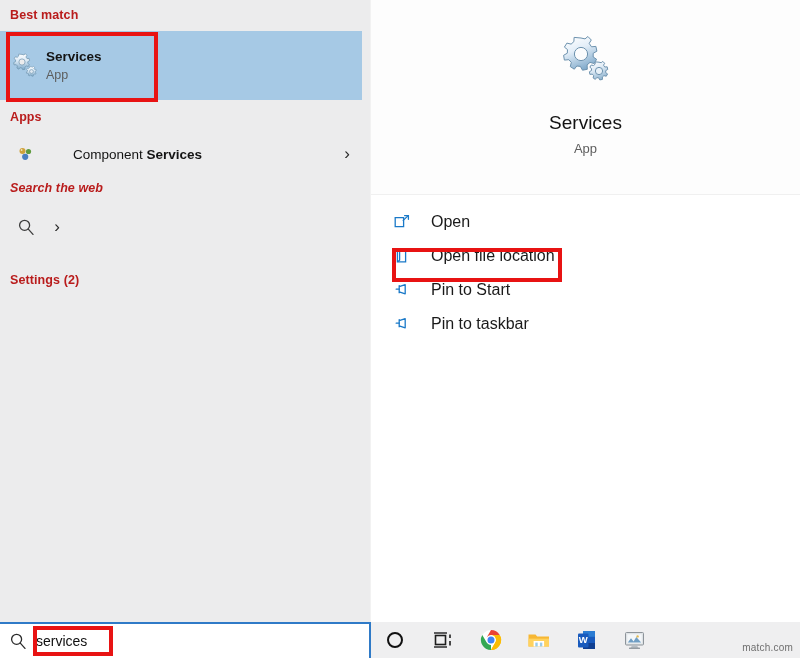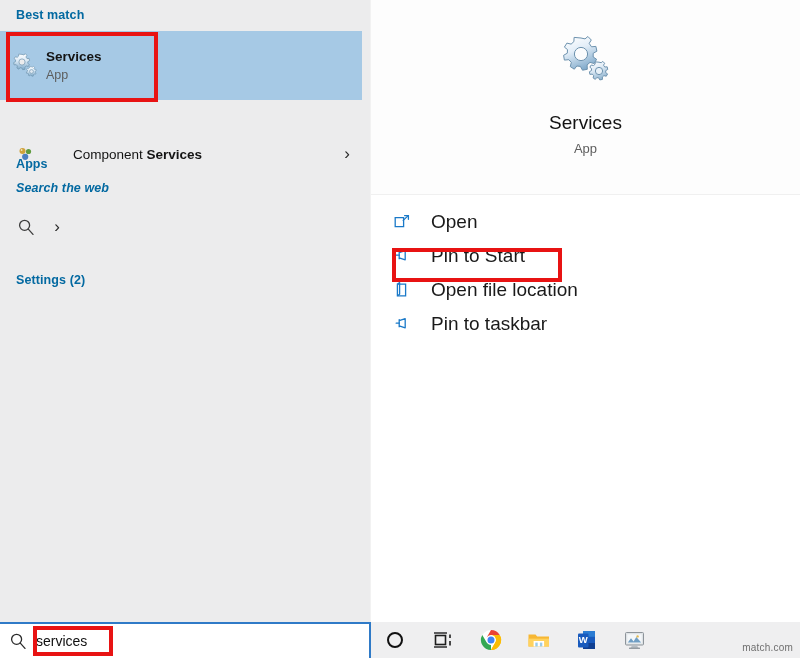--- a/index.html
+++ b/index.html
@@ -31,22 +31,22 @@
     width: 370px;
     height: 622px;
     background: #ececed;
     position: relative;
     box-sizing: border-box;
   }
 
   .section-header {
     font-size: 12.5px;
     font-weight: bold;
-    color: #0369a1;
-    padding-left: 16px;
+    color: #b91c1c;
+    padding-left: 10px;
     letter-spacing: .1px;
   }
 
   .row {
     display: flex;
     align-items: center;
     box-sizing: border-box;
     padding-left: 10px;
   }
 
@@ -156,21 +156,21 @@
     box-sizing: border-box;
   }
   .action-icon {
     width: 28px;
     min-width: 28px;
     display: flex;
     align-items: center;
     justify-content: flex-start;
   }
   .action-label {
-    font-size: 19px;
+    font-size: 16px;
     color: #1a1a1a;
     margin-left: 10px;
   }
 
   
   .searchbar {
     position: absolute;
     left: 0;
     top: 622px;
     width: 371px;
@@ -259,21 +259,21 @@
             <circle cx="0" cy="0" r="3.1" fill="#dfe9f1" stroke="#6f93ad" stroke-width="1"></circle>
           </g>
         </svg>
       </div>
       <div class="row-texts">
         <div class="row-title" style="font-weight:bold;">Services</div>
         <div class="row-sub">App</div>
       </div>
     </div>
 
-    <div class="section-header" style="position:absolute;left:0;top:110px;margin-top:47px;">Apps</div>
+    <div class="section-header" style="position:absolute;left:0;top:110px;">Apps</div>
 
     <div class="row" style="position:absolute;left:0;top:135px;width:362px;height:38px;gap:27px;">
       <div class="row-icon">
         <svg width="18" height="18" viewBox="0 0 18 18">
           <circle cx="5.5" cy="6" r="3" fill="#cfa23a"></circle>
           <circle cx="11.5" cy="6.5" r="2.6" fill="#5f9b3f"></circle>
           <circle cx="8.2" cy="11.8" r="3.1" fill="#4a7fc1"></circle>
           <circle cx="4.6" cy="5" r="0.9" fill="#ffffff" opacity=".7"></circle>
         </svg>
       </div>
@@ -349,35 +349,35 @@
             <path d="M11.6,2.6 L15.4,2.6 L15.4,6.3" fill="none" stroke="#1a79c8" stroke-width="1.3" stroke-linecap="round"></path>
           </svg>
         </div>
         <div class="action-label">Open</div>
       </div>
 
 
       <div class="action-row">
         <div class="action-icon">
           <svg width="18" height="18" viewBox="0 0 18 18">
+            <path d="M4.4,3.2 L12.6,3.2 L12.6,14.8 L4.4,14.8 Z" fill="none" stroke="#1a79c8" stroke-width="1.3"></path>
+            <path d="M4.4,3.2 L6.6,1.6 L6.6,13.2 L4.4,14.8" fill="none" stroke="#1a79c8" stroke-width="1.3" stroke-linejoin="round"></path>
+          </svg>
+        </div>
+        <div class="action-label">Open file location</div>
+      </div>
+
+      <div class="action-row">
+        <div class="action-icon">
+          <svg width="18" height="18" viewBox="0 0 18 18">
             <path d="M6.2,4.2 L6.2,12.2 M6.2,5.6 L12.2,3.6 L12.2,12.8 L6.2,10.8 Z" fill="none" stroke="#1a79c8" stroke-width="1.3" stroke-linejoin="round"></path>
             <path d="M3.2,8.2 L6.2,8.2" stroke="#1a79c8" stroke-width="1.3" stroke-linecap="round"></path>
           </svg>
         </div>
         <div class="action-label">Pin to Start</div>
-      </div>
-
-      <div class="action-row">
-        <div class="action-icon">
-          <svg width="18" height="18" viewBox="0 0 18 18">
-            <path d="M4.4,3.2 L12.6,3.2 L12.6,14.8 L4.4,14.8 Z" fill="none" stroke="#1a79c8" stroke-width="1.3"></path>
-            <path d="M4.4,3.2 L6.6,1.6 L6.6,13.2 L4.4,14.8" fill="none" stroke="#1a79c8" stroke-width="1.3" stroke-linejoin="round"></path>
-          </svg>
-        </div>
-        <div class="action-label">Open file location</div>
       </div>
 
       <div class="action-row">
         <div class="action-icon">
           <svg width="18" height="18" viewBox="0 0 18 18">
             <path d="M6.2,4.2 L6.2,12.2 M6.2,5.6 L12.2,3.6 L12.2,12.8 L6.2,10.8 Z" fill="none" stroke="#1a79c8" stroke-width="1.3" stroke-linejoin="round"></path>
             <path d="M3.2,8.2 L6.2,8.2" stroke="#1a79c8" stroke-width="1.3" stroke-linecap="round"></path>
           </svg>
         </div>
         <div class="action-label">Pin to taskbar</div>

